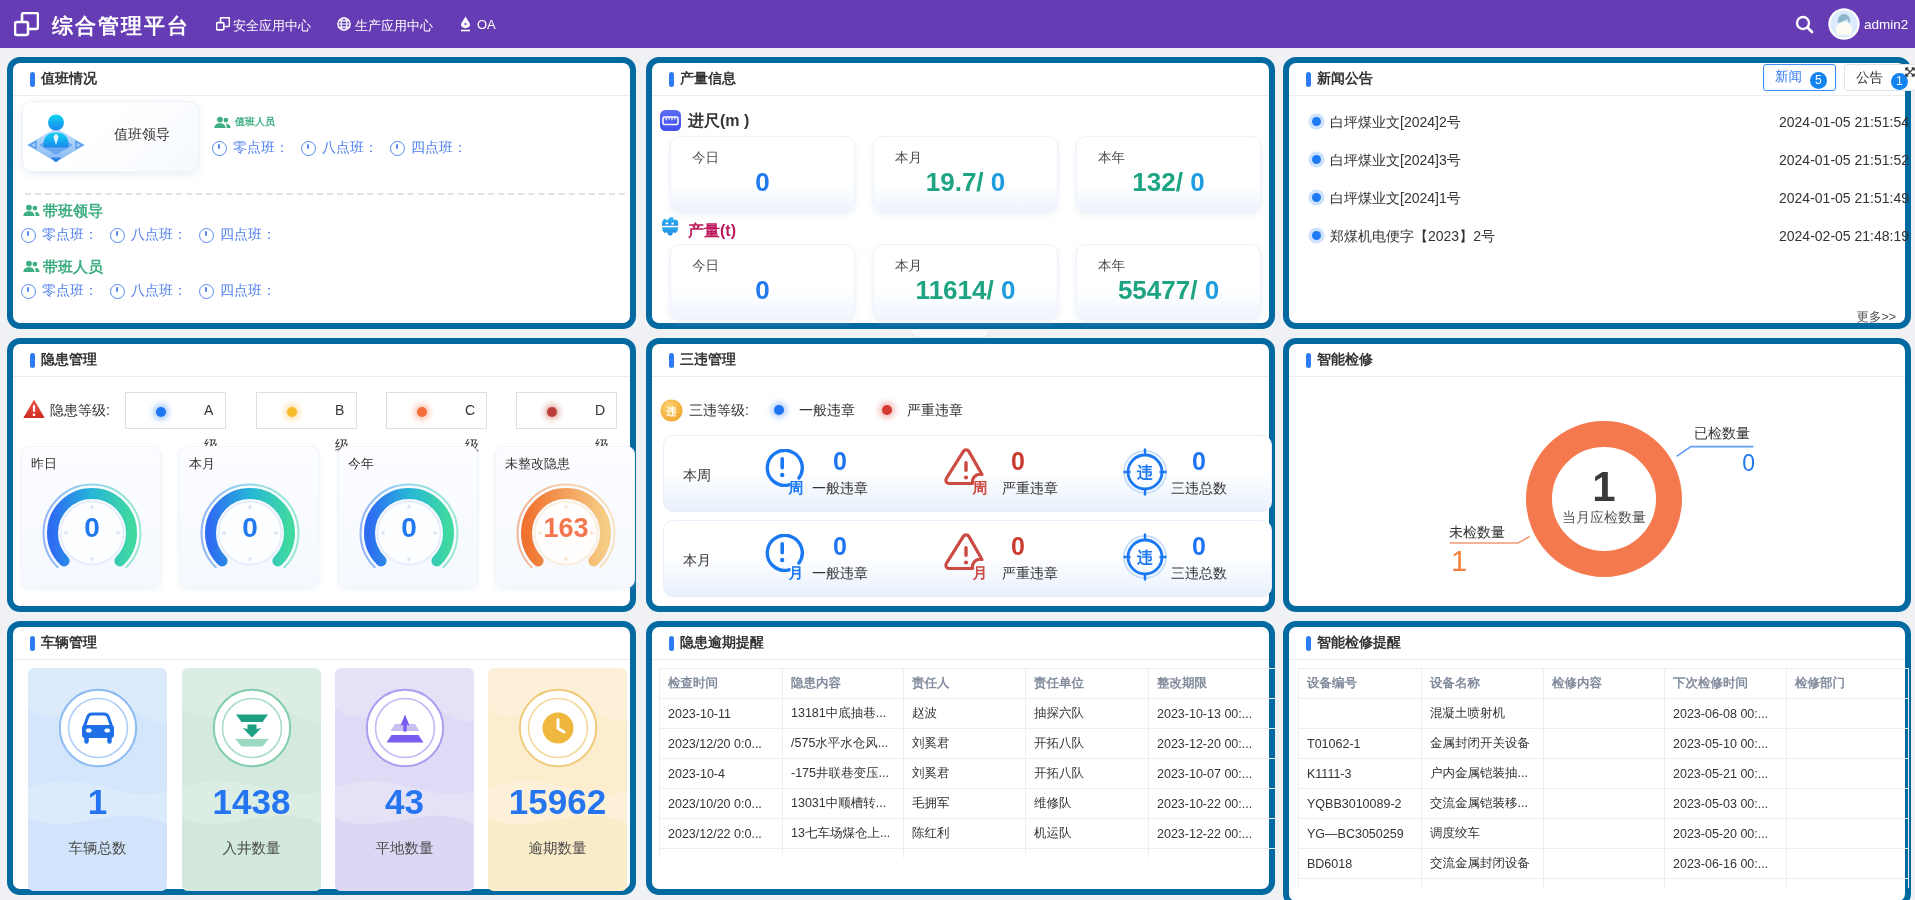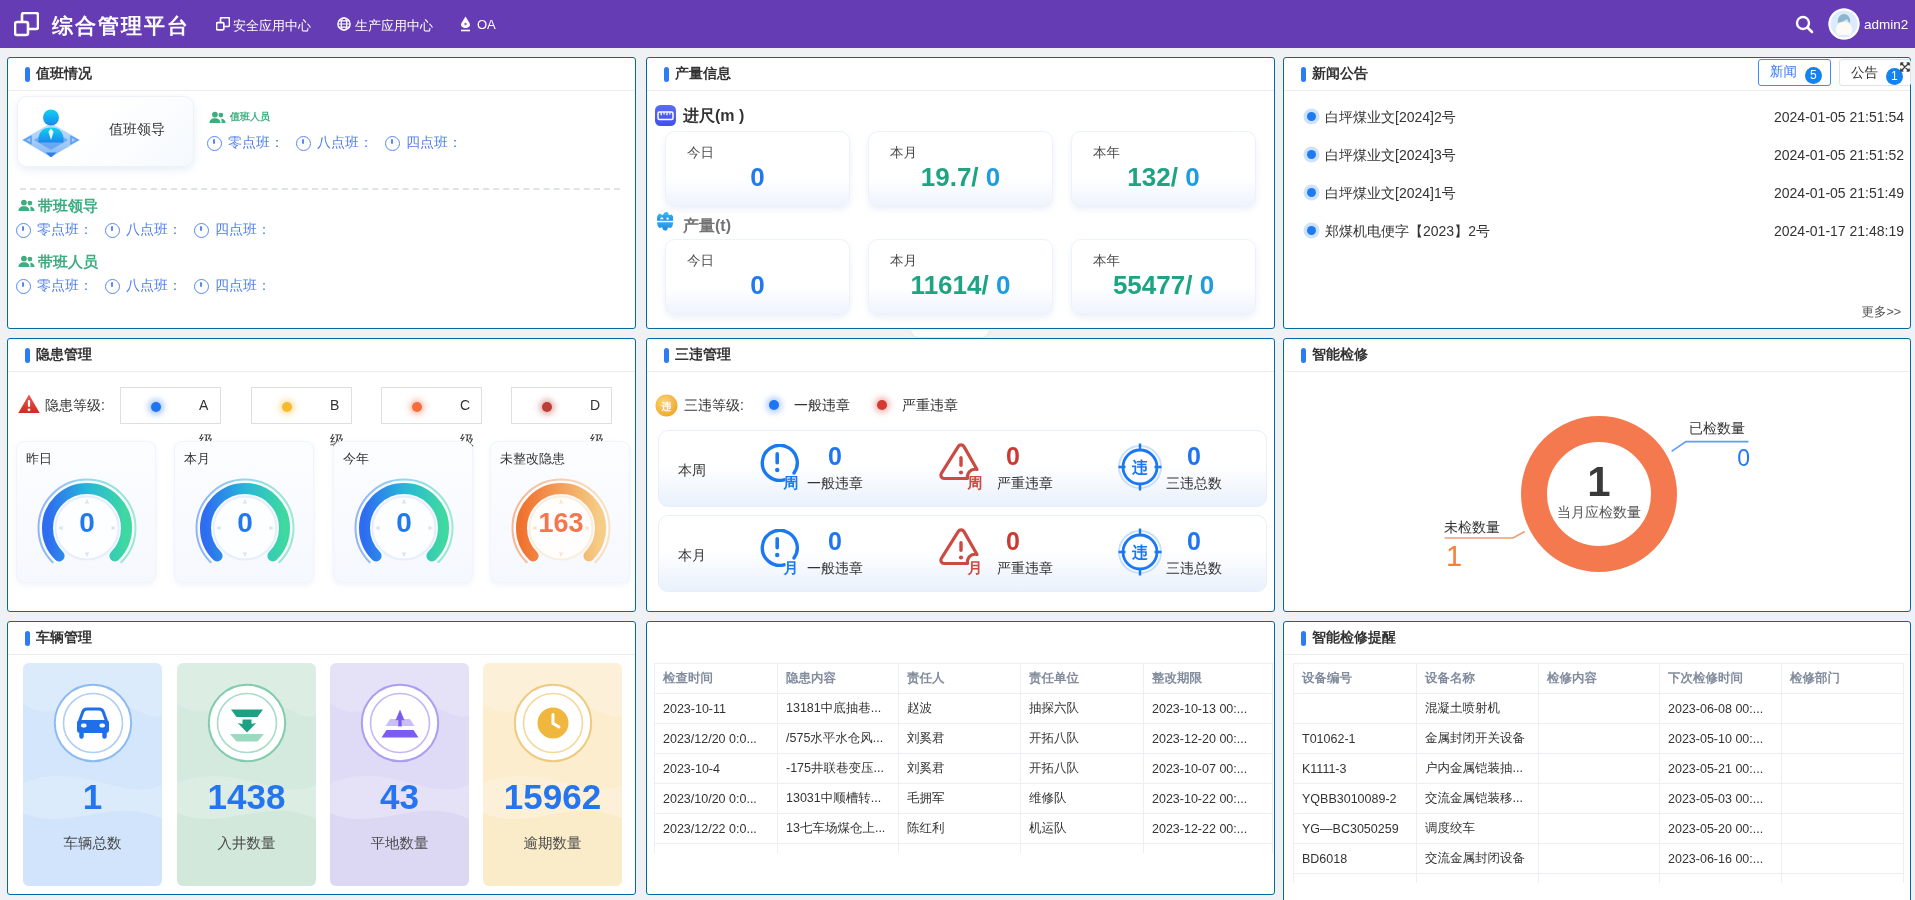--- a/index.html
+++ b/index.html
@@ -1,20 +1,20 @@
 <!DOCTYPE html>
 <html lang="zh"><head>
 <meta charset="utf-8">
 <title>综合管理平台</title>
 <style>
 *{margin:0;padding:0;box-sizing:border-box}
 html,body{width:1915px;height:900px}
 body{background:#eff1f4;font-family:"Liberation Sans",sans-serif;overflow:hidden;position:relative}
 .nav{position:absolute;top:0;left:0;width:1915px;height:48px;background:#663cb4;z-index:5}
-.panel{position:absolute;background:#fff;border:1px solid #0369a1;border-radius:3px}
+.panel{position:absolute;background:#fff;border:6px solid #0369a1;border-radius:13px}
 .phead{height:33px;border-bottom:1px solid #ececec;display:flex;align-items:center;padding-left:17px;font-size:14px;font-weight:bold;color:#333;position:relative}
 .phead::before{content:"";width:5px;height:15px;background:#2d7cf3;border-radius:2.5px;margin-right:6px}
 .abs{position:absolute}
 .duty-row{display:flex;align-items:center;font-size:14px;color:#4d7ef0;height:18px}
 .duty-row b{font-weight:normal;margin-right:12px}
 .duty-row s1,.duty-row s2,.duty-row s3{width:15px;height:15px;border:1.8px solid #5a88f2;border-radius:50%;margin-right:6px;position:relative;flex:none}
 .duty-row s1::after,.duty-row s2::after,.duty-row s3::after{content:"";position:absolute;left:4.6px;top:2px;width:2.2px;height:5.5px;background:#5a88f2;border-radius:1px}
 .pcard{position:absolute;width:185px;height:76px;border:1px solid #edf1f9;border-radius:10px;background:linear-gradient(180deg,#ffffff 62%,#eef4fd 100%);box-shadow:0 3px 6px rgba(190,205,230,.28)}
 .plab{position:absolute;left:21px;top:12px;font-size:13.5px;color:#4a4a4a}
 .pval{position:absolute;left:0;right:0;top:30px;text-align:center;font-size:26px;font-weight:bold}
@@ -190,21 +190,21 @@
         <linearGradient id="cg2" x1="0" y1="0" x2="0" y2="1">
           <stop offset="0" stop-color="#2fa9f0"></stop>
           <stop offset="1" stop-color="#1f86e0"></stop>
         </linearGradient>
       </defs>
     <path d="M2 10.7V8.2Q2 5.2 4.6 3.6L7.5 5.2 9.6 2.6Q11.2 1.4 13.2 2.4L13.7 5 16.6 4.6Q18.6 6.2 18.1 8.7V10.7Z" fill="url(#cg1)"></path>
     <path d="M2 12.3Q2 16 4.4 17.9L7.1 17.3 8.1 19.7Q10 21 12 19.9L13 17.6 15.8 18.1Q18.2 16.2 18.2 12.3Z" fill="url(#cg2)"></path>
     <path d="M4.8 9.2L6.8 6.8 8.8 9.2z" fill="#fff"></path>
       <circle cx="12.6" cy="8.6" r="1.2" fill="#fff"></circle>
   </svg>
-  <div class="abs" style="left:36px;top:158px;font-size:16px;font-weight:bold;color:#737373">产量(t)</div>
+  <div class="abs" style="left:36px;top:158px;font-size:16px;font-weight:bold;color:#be185d">产量(t)</div>
   <div class="pcard" style="left:18px;top:181px">
       <span class="plab">今日</span>
       <div class="pval"><v1>0</v1></div>
     </div>
   <div class="pcard" style="left:221px;top:181px">
       <span class="plab">本月</span>
       <div class="pval"><v2>11614/</v2><v1> 0</v1></div>
     </div>
   <div class="pcard" style="left:424px;top:181px">
       <span class="plab">本年</span>
@@ -229,21 +229,21 @@
       <em>2024-01-05 21:51:52</em>
     </div>
   <div class="news" style="top:125px">
       <i></i>
       <span>白坪煤业文[2024]1号</span>
       <em>2024-01-05 21:51:49</em>
     </div>
   <div class="news" style="top:163px">
       <i></i>
       <span>郑煤机电便字【2023】2号</span>
-      <em>2024-01-17 21:48:19</em>
+      <em>2024-02-05 21:48:19</em>
     </div>
   <div class="abs" style="right:9px;top:246px;font-size:12.5px;color:#555">更多&gt;&gt;</div>
 </div>
 <div class="panel" id="p4" style="left:7px;top:338px;width:629px;height:274px">
   <div class="phead">隐患管理</div>
   <svg class="abs" style="left:10px;top:55px" width="22" height="20" viewBox="0 0 22 20">
     <defs>
         <linearGradient id="wt1" x1="0" y1="0" x2="0" y2="1">
           <stop offset="0" stop-color="#f05a50"></stop>
           <stop offset="1" stop-color="#ce2a20"></stop>
@@ -466,20 +466,21 @@
         <circle cx="42" cy="42" r="38.2" fill="#fff" stroke="#f0ca7c" stroke-width="2"></circle>
         <circle cx="42" cy="42" r="29.5" fill="none" stroke="#f4d89c" stroke-width="1.6"></circle>
       <circle cx="42" cy="42" r="15.5" fill="#efb73e"></circle>
         <path d="M42 33.5v8.8l6 3.7" stroke="#fff" stroke-width="3" fill="none" stroke-linecap="round"></path>
     </svg>
     <div class="vnum">15962</div>
       <div class="vlab">逾期数量</div>
   </div>
 </div>
 <div class="panel" id="p8" style="left:646px;top:621px;width:629px;height:274px">
+  <div class="phead">隐患逾期提醒</div>
   <table class="tbl" style="left:7px;top:41px;width:618px">
     <colgroup>
         <col style="width:123px">
         <col style="width:121px">
         <col style="width:122px">
         <col style="width:123px">
         <col style="width:129px">
       </colgroup>
     <tbody>
         <tr class="th">

